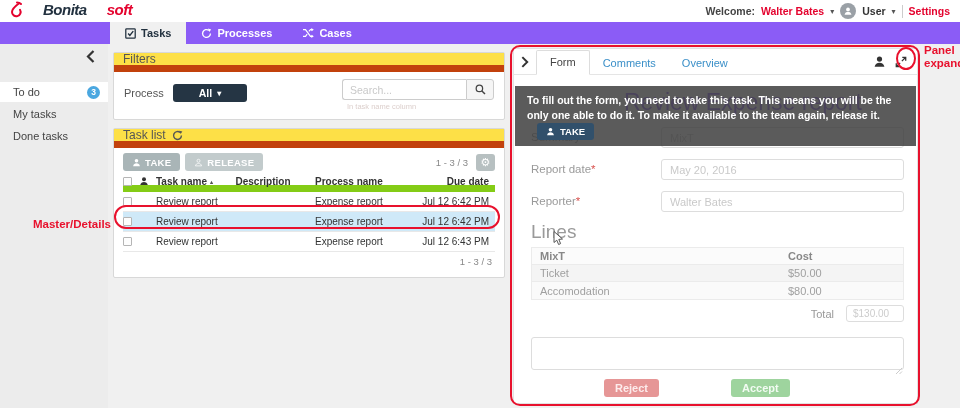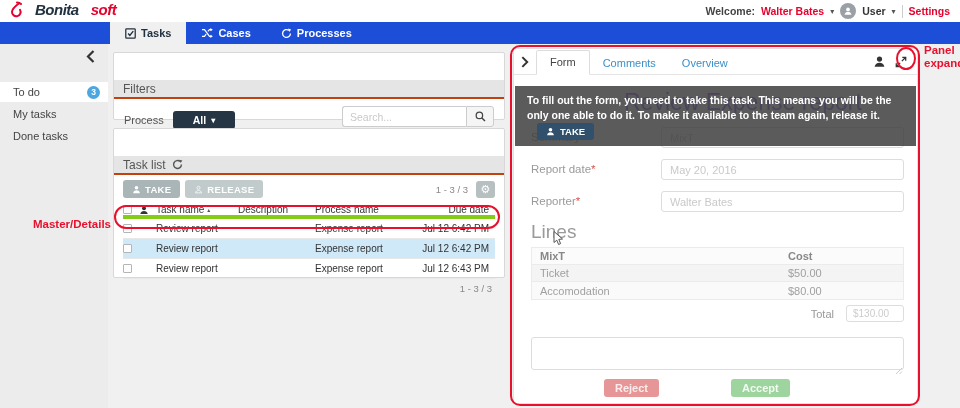--- a/index.html
+++ b/index.html
@@ -1,73 +1,73 @@
 <!DOCTYPE html>
 <html><head>
 <meta charset="utf-8">
 <style>
   * { margin:0; padding:0; box-sizing:border-box; }
   body { font-family:"Liberation Sans", sans-serif; background:#fff; }
   #screen { position:relative; width:960px; height:408px; background:#f0f0f0; overflow:hidden; font-family:"Liberation Sans", sans-serif; }
 
   
   .top-header { position:absolute; top:0; left:0; right:0; height:22px; background:#fff; }
-  .logo { position:absolute; left:8px; top:1px; display:flex; align-items:center; gap:12px; }
+  .logo { position:absolute; left:8px; top:1px; display:flex; align-items:center; gap:20px; }
   .logo-bonita { font-size:15px; font-weight:bold; font-style:italic; color:#22313f; letter-spacing:-0.5px; }
   .logo-soft { font-size:15px; font-weight:bold; font-style:italic; color:#e4032e; letter-spacing:-0.5px; }
   .header-right { position:absolute; right:10px; top:0; height:22px; display:flex; align-items:center; gap:6px; font-size:10.5px; }
   .welcome-label { color:#444; font-weight:bold; }
   .user-name { color:#e4032e; font-weight:bold; }
   .tiny-caret { font-size:8px; color:#555; }
   .avatar { width:16px; height:16px; border-radius:50%; background:#9aa0a6; display:flex; align-items:center; justify-content:center; }
   .user-label { color:#333; font-weight:bold; }
   .hdr-divider { width:1px; height:13px; background:#ccc; }
   .settings-link { color:#e4032e; font-weight:bold; }
 
   
-  .nav-bar { position:absolute; top:22px; left:0; right:0; height:22px; background:#1d4ed8; display:flex; padding-left:110px; }
+  .nav-bar { position:absolute; top:22px; left:0; right:0; height:22px; background:#8b5cf6; display:flex; padding-left:110px; }
   .nav-tab { display:flex; align-items:center; gap:5px; padding:0 15px; color:#fff; font-size:11px; font-weight:bold; cursor:pointer; }
   .nav-tab.active { background:#f0f0f0; color:#22313f; }
 
   
   .sidebar { position:absolute; left:0; top:44px; bottom:0; width:108px; background:#ececec; }
   .sidebar-collapse { position:absolute; right:13px; top:6px; color:#333; cursor:pointer; }
   .sidebar-menu { position:absolute; top:38px; left:0; right:0; }
   .sidebar-item { height:20px; display:flex; align-items:center; padding:0 8px 0 13px; font-size:11px; color:#444; margin-bottom:2px; cursor:pointer; }
   .sidebar-item.active { background:#fff; }
   .badge { margin-left:auto; background:#4aa7e0; color:#fff; border-radius:50%; min-width:13px; height:13px; font-size:8.5px; display:flex; align-items:center; justify-content:center; font-weight:bold; }
 
   
   .panel { position:absolute; background:#fff; border:1px solid #d8d8d8; border-radius:2px; }
-  .panel-header { height:19px; background:#e5e5e5; border-bottom:2px solid #c2410c; display:flex; align-items:center; gap:6px; padding:0 9px; font-size:12px; color:#555;margin-top:27px; }
+  .panel-header { height:19px; background:#fde047; border-bottom:7px solid #c2410c; display:flex; align-items:center; gap:6px; padding:0 9px; font-size:12px; color:#555; }
   .panel-body { position:relative; height:calc(100% - 19px); }
 
   
   .filters-panel { left:113px; top:52px; width:392px; height:68px; }
   .process-row { position:absolute; left:10px; top:12px; display:flex; align-items:center; gap:9px; font-size:11px; color:#555; }
-  .all-btn { background:#253544; color:#fff; font-size:10.5px; font-weight:bold; padding:3px 20px; border-radius:3px; display:flex; align-items:center; gap:5px; border:none; cursor:pointer; }
+  .all-btn { background:#253544; color:#fff; font-size:10.5px; font-weight:bold; padding:3px 26px; border-radius:3px; display:flex; align-items:center; gap:5px; border:none; cursor:pointer; }
   .search-group { position:absolute; right:10px; top:7px; width:152px; }
   .search-box { display:flex; }
   .search-input { width:124px; height:21px; border:1px solid #ccc; border-right:none; border-radius:3px 0 0 3px; font-size:10.5px; padding:0 7px; color:#888; outline:none; }
   .search-input::placeholder { color:#c9c9c9; }
   .search-btn { width:28px; height:21px; background:#f5f5f5; border:1px solid #ccc; border-radius:0 3px 3px 0; display:flex; align-items:center; justify-content:center; cursor:pointer; }
   .search-hint { font-size:7.5px; color:#dccfcc; margin-top:2px; padding-left:5px; }
 
   
   .tasklist-panel { left:113px; top:128px; width:392px; height:150px; }
   .list-toolbar { position:absolute; top:5px; left:9px; right:9px; display:flex; align-items:center; }
   .btn-take, .btn-release { color:#fff; font-size:9.5px; font-weight:bold; height:18px; padding:0 9px; border-radius:3px; display:flex; align-items:center; gap:4px; border:none; margin-right:5px; cursor:pointer; letter-spacing:0.3px; }
   .btn-take { background:#a9b5b7; }
   .btn-release { background:#c2cbcc; }
   .toolbar-spacer { flex:1; }
   .pagination { font-size:9.5px; color:#888; margin-right:8px; }
   .btn-gear { width:19px; height:17px; background:#b7c0c1; border:none; border-radius:3px; color:#fff; font-size:11px; line-height:15px; cursor:pointer; }
   .task-table { position:absolute; top:29px; left:9px; right:9px; }
   .t-row { display:flex; align-items:center; }
-  .t-head { height:15px; border-bottom:4px solid #84cc16; font-size:10px; font-weight:normal; color:#333; }
+  .t-head { height:15px; border-bottom:7px solid #84cc16; font-size:10px; font-weight:bold; color:#333; }
   .t-body-row { height:20px; border-bottom:1px solid #e8e8e8; font-size:10px; color:#333; cursor:pointer; }
   .t-body-row.selected { background:#cfe9f8; }
   .col-check { width:16px; display:flex; align-items:center; }
   .col-user { width:16px; display:flex; align-items:center; }
   .col-task { width:63px; display:flex; align-items:center; gap:3px; padding-left:1px; }
   .col-desc { width:90px; text-align:center; }
   .col-proc { flex:1; padding-left:7px; }
   .col-due { width:94px; text-align:right; padding-right:6px; }
   .checkbox { width:9px; height:9px; border:1px solid #b5b5b5; background:#fdfdfd; border-radius:1px; }
   .sort-caret { font-size:6px; color:#555; }
@@ -152,32 +152,32 @@
 
   <div class="nav-bar">
     <div class="nav-tab active">
       <svg width="11" height="11" viewBox="0 0 14 14">
           <rect x="1" y="1" width="12" height="12" rx="1" fill="none" stroke="currentColor" stroke-width="1.6"></rect>
           <path d="M4 7l2.2 2.5L10.5 4" fill="none" stroke="currentColor" stroke-width="1.8"></path>
         </svg>
       <span>Tasks</span>
     </div>
     <div class="nav-tab">
+      <svg width="11" height="11" viewBox="0 0 14 14">
+          <path d="M12 7a5 5 0 1 1-2-4" fill="none" stroke="currentColor" stroke-width="1.7"></path>
+          <path d="M9 0.5l4 1.5-2.5 3z" fill="currentColor"></path>
+        </svg>
+      <span>Processes</span>
+    </div>
+    <div class="nav-tab">
       <svg width="12" height="10" viewBox="0 0 14 12">
           <path d="M1 2h3l6 8h3M1 10h3l2-2.6M8 4l2-2h3" fill="none" stroke="currentColor" stroke-width="1.5"></path>
           <path d="M11 0l3 2-3 2zM11 8l3 2-3 2z" fill="currentColor"></path>
         </svg>
       <span>Cases</span>
-    </div>
-    <div class="nav-tab">
-      <svg width="11" height="11" viewBox="0 0 14 14">
-          <path d="M12 7a5 5 0 1 1-2-4" fill="none" stroke="currentColor" stroke-width="1.7"></path>
-          <path d="M9 0.5l4 1.5-2.5 3z" fill="currentColor"></path>
-        </svg>
-      <span>Processes</span>
     </div>
   </div>
 
   <div class="sidebar">
     <span class="sidebar-collapse">
       <svg width="9" height="13" viewBox="0 0 9 13">
           <path d="M7.5 1L2 6.5 7.5 12" fill="none" stroke="#333" stroke-width="2.2"></path>
         </svg>
     </span>
     <div class="sidebar-menu">

